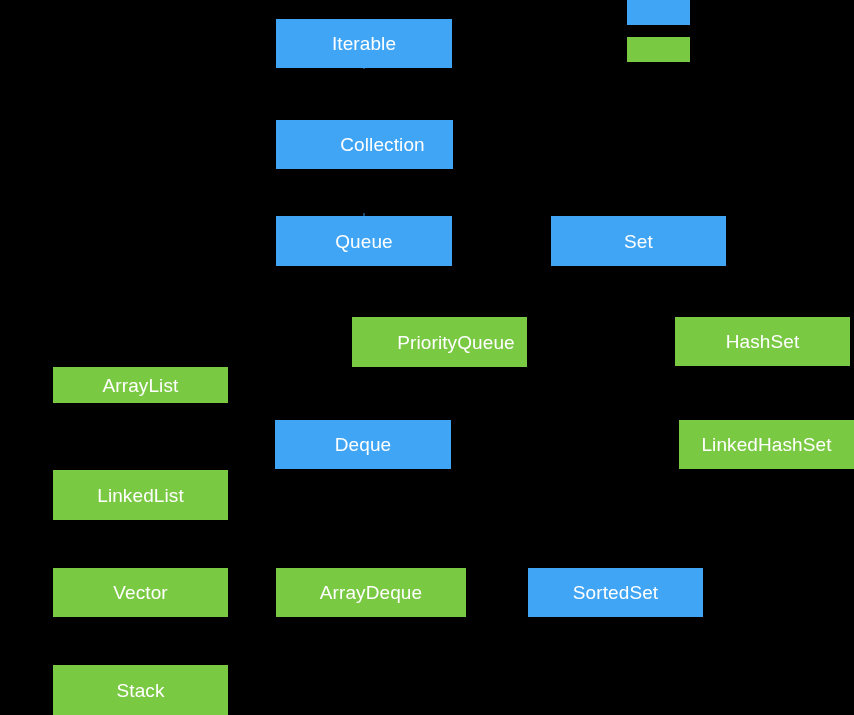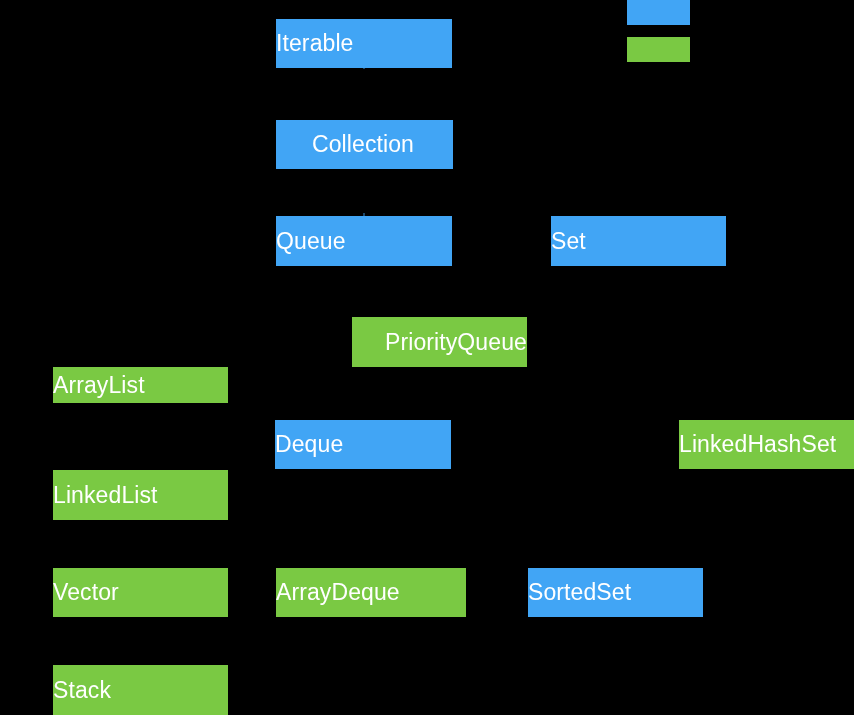--- a/index.html
+++ b/index.html
@@ -12,23 +12,24 @@
     width: 854px;
     height: 715px;
     background: #000000;
     overflow: hidden;
     font-family: "Liberation Sans", sans-serif;
   }
   .node {
     position: absolute;
     display: flex;
     align-items: center;
+    justify-content: center;
     box-sizing: border-box;
     color: #ffffff;
-    font-size: 23px;
+    font-size: 19px;
     font-weight: 400;
     letter-spacing: 0.1px;
     line-height: 1;
     white-space: nowrap;
     text-align: center;
   }
   .node.iface { background: #41a5f5; }
   .node.impl  { background: #7ac943; }
   .legend-swatch {
     position: absolute;
@@ -78,20 +79,23 @@
   </div>
 
   <div class="node iface" style="left:551px; top:216px; width:175px; height:50px;">
     <span>Set</span>
   </div>
 
   <div class="node impl" style="left:352px; top:317px; width:175px; height:50px;padding-left:33px;">
     <span>PriorityQueue</span>
   </div>
 
+  <div class="node impl" style="left:675px; top:317px; width:175px; height:49px;">
+    <span>HashSet</span>
+  </div>
 
   <div class="node impl" style="left:53px; top:367px; width:175px; height:36px;">
     <span>ArrayList</span>
   </div>
 
   <div class="node iface" style="left:275px; top:420px; width:176px; height:49px;">
     <span>Deque</span>
   </div>
 
   <div class="node impl" style="left:679px; top:420px; width:175px; height:49px;">

